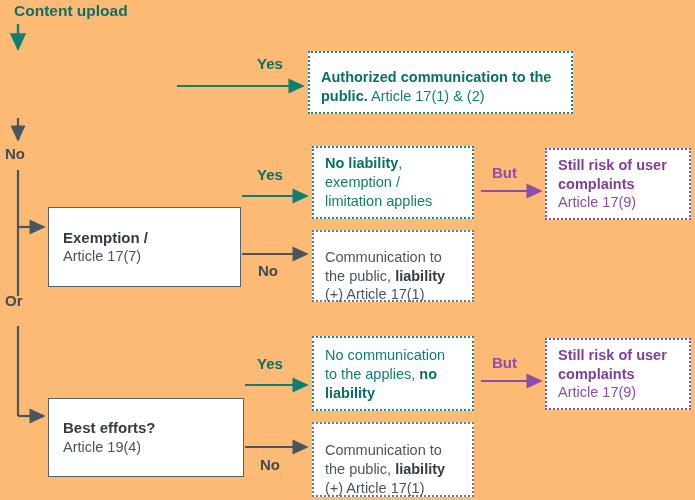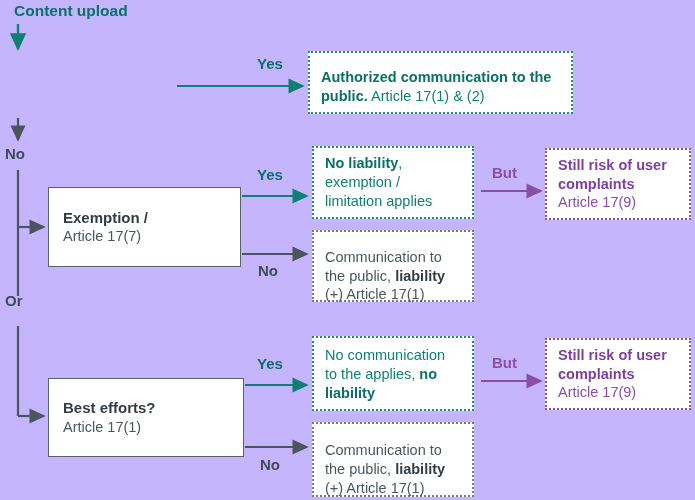--- a/index.html
+++ b/index.html
@@ -7,21 +7,21 @@
     padding: 0;
     background: #ffffff;
   }
   body {
     font-family: "Liberation Sans", sans-serif;
   }
   #canvas {
     position: relative;
     width: 695px;
     height: 500px;
-    background: #c4b5fd;
+    background: #fdba74;
     overflow: hidden;
   }
   .abs { position: absolute; }
 
   
   .lbl {
     font-weight: bold;
     font-size: 15px;
     line-height: 1.15;
     white-space: nowrap;
@@ -50,20 +50,21 @@
     padding: 0 18px;
   }
   .box-solid-teal .t1 {
     font-weight: bold;
     font-size: 15.5px;
   }
   .box-outline {
     border: 1.6px solid #55636d;
     background: #ffffff;
     padding: 0 14px;
+    margin-top: 20px;
   }
   .box-dotted-teal {
     border: 2.2px dotted #1a8b7e;
     background: #ffffff;
     padding: 6px 11px;
     justify-content: flex-end;
   }
   .box-dotted-gray {
     border: 2.2px dotted #6e7a84;
     background: #ffffff;
@@ -207,21 +208,21 @@
   <div class="abs lbl lbl-purple" style="left:492px; top:164px;">But</div>
 
   <div class="abs box box-dotted-purple" style="left:545px; top:148px; width:146px; height:72px;">
     <div class="tx tx-purple">
       <span class="bold-purple">Still risk of user complaints</span><span> Article 17(9)</span>
     </div>
   </div>
 
   <div class="abs box box-outline" style="left:48px; top:378px; width:196px; height:79px;">
     <div class="h">Best efforts?</div>
-    <div class="s">Article 17(1)</div>
+    <div class="s">Article 19(4)</div>
   </div>
 
   <div class="abs lbl lbl-teal" style="left:257px; top:355px;">Yes</div>
 
   <div class="abs lbl lbl-slate" style="left:260px; top:456px;">No</div>
 
   <div class="abs box box-dotted-teal" style="left:312px; top:336px; width:162px; height:75px;">
     <div class="tx tx-teal">
       <span>No communication to the applies, </span><span class="bold-teal">no liability</span>
     </div>

